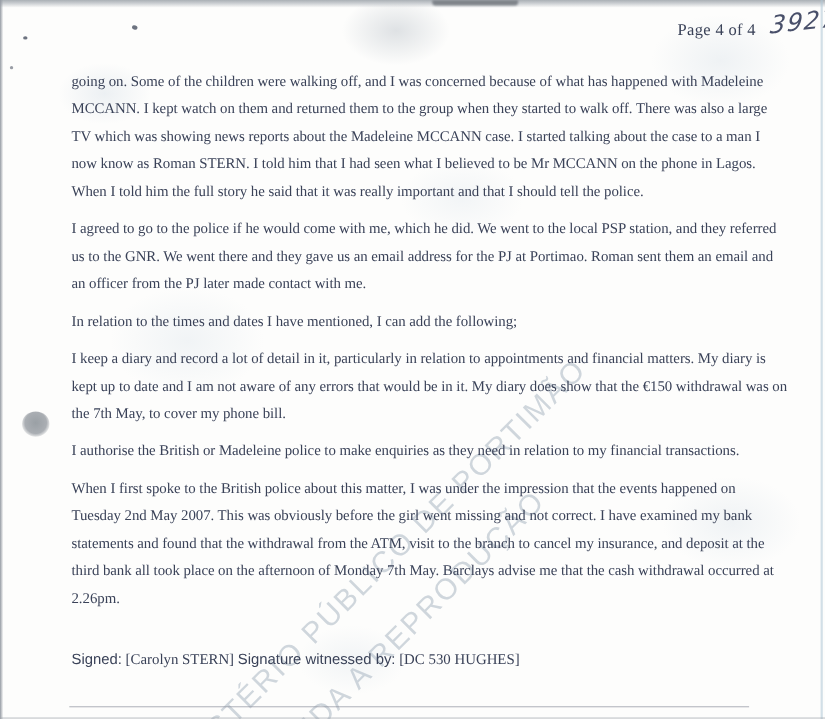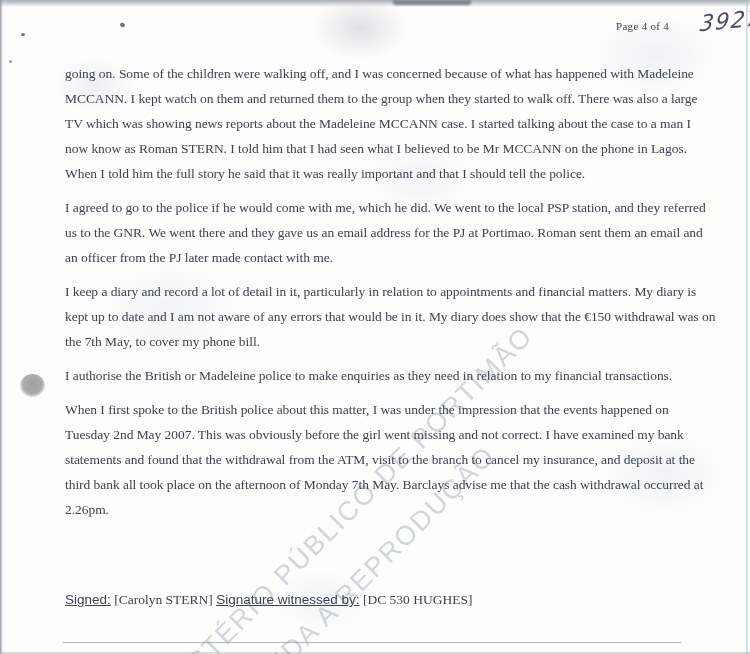--- a/index.html
+++ b/index.html
@@ -29,35 +29,35 @@
                  background:rgba(160,166,172,.4); }
   .hole-mark   { position:absolute; left:20px; top:374px; width:25px; height:23px; border-radius:50%;
                  background:radial-gradient(circle at 50% 45%, #9aa0a5 0%, #aaaeb3 55%, rgba(190,194,198,0) 78%);
                  filter:blur(.6px); }
   .speck       { position:absolute; background:#6d7380; border-radius:50%; }
   .speck-1     { left:120px; top:23px; width:5px; height:4px; transform:rotate(20deg); }
   .speck-2     { left:21px;  top:33px; width:4px; height:3px; }
   .speck-3     { left:9px;   top:60px; width:3px; height:3px; opacity:.7; }
 
   
-  .page-label  { position:absolute; left:616px; top:20px; font-size:11px; color:#3a4258;
+  .page-label  { position:absolute; left:616px; top:20px; font-size:15px; color:#3a4258;
                  letter-spacing:.3px; }
   .handwritten { position:absolute; left:700px; top:8px; font-family:"DejaVu Sans",sans-serif;
                  font-style:italic; font-size:22px; color:#49506a;
                  transform:rotate(-6deg) skewX(-12deg); letter-spacing:1.5px; }
 
   
   .content     { position:absolute; left:65px; top:61px; width:651px;
                  font-size:13.5px; line-height:25px; color:#3a4258; letter-spacing:-0.05px; }
   .content p   { margin:0 0 9px 0; }
 
   
   .signature   { position:absolute; left:65px; top:592px; font-size:13.5px; color:#3a4258;
                  white-space:nowrap; }
-  .sig-sans    { font-family:"Liberation Sans",sans-serif;text-decoration:underline; }
+  .sig-sans    { font-family:"Liberation Sans",sans-serif; }
   .sig-serif   { font-family:"Liberation Serif",serif; }
   .rule        { position:absolute; left:63px; top:642px; width:618px; height:1px;
                  background:#8d929c; opacity:.65; }
 
   
   .wm          { position:absolute; font-family:"Liberation Sans",sans-serif;
                  color:rgba(157,171,185,.48); white-space:nowrap; letter-spacing:2px;
                  font-size:27px; transform-origin:0 0; transform:rotate(-45deg);
                  pointer-events:none; }
   .wm1         { left:136px; top:702px; }
@@ -80,20 +80,21 @@
   <div class="speck speck-1"></div>
   <div class="speck speck-2"></div>
   <div class="speck speck-3"></div>
 
   <div class="page-label">Page 4 of 4</div>
   <div class="handwritten">3927</div>
 
   <div class="content">
     <p>going on. Some of the children were walking off, and I was concerned because of what has happened with Madeleine MCCANN. I kept watch on them and returned them to the group when they started to walk off. There was also a large TV which was showing news reports about the Madeleine MCCANN case. I started talking about the case to a man I now know as Roman STERN. I told him that I had seen what I believed to be Mr MCCANN on the phone in Lagos. When I told him the full story he said that it was really important and that I should tell the police.</p>
     <p>I agreed to go to the police if he would come with me, which he did. We went to the local PSP station, and they referred us to the GNR. We went there and they gave us an email address for the PJ at Portimao. Roman sent them an email and an officer from the PJ later made contact with me.</p>
+    <p>In relation to the times and dates I have mentioned, I can add the following;</p>
     <p>I keep a diary and record a lot of detail in it, particularly in relation to appointments and financial matters. My diary is kept up to date and I am not aware of any errors that would be in it. My diary does show that the €150 withdrawal was on the 7th May, to cover my phone bill.</p>
     <p>I authorise the British or Madeleine police to make enquiries as they need in relation to my financial transactions.</p>
     <p>When I first spoke to the British police about this matter, I was under the impression that the events happened on Tuesday 2nd May 2007. This was obviously before the girl went missing and not correct. I have examined my bank statements and found that the withdrawal from the ATM, visit to the branch to cancel my insurance, and deposit at the third bank all took place on the afternoon of Monday 7th May. Barclays advise me that the cash withdrawal occurred at 2.26pm.</p>
   </div>
 
   <div class="signature">
     <span class="sig-sans">Signed:</span>
     <span class="sig-serif">[Carolyn STERN]</span>
     <span class="sig-sans">Signature witnessed by:</span>
     <span class="sig-serif">[DC 530 HUGHES]</span>

